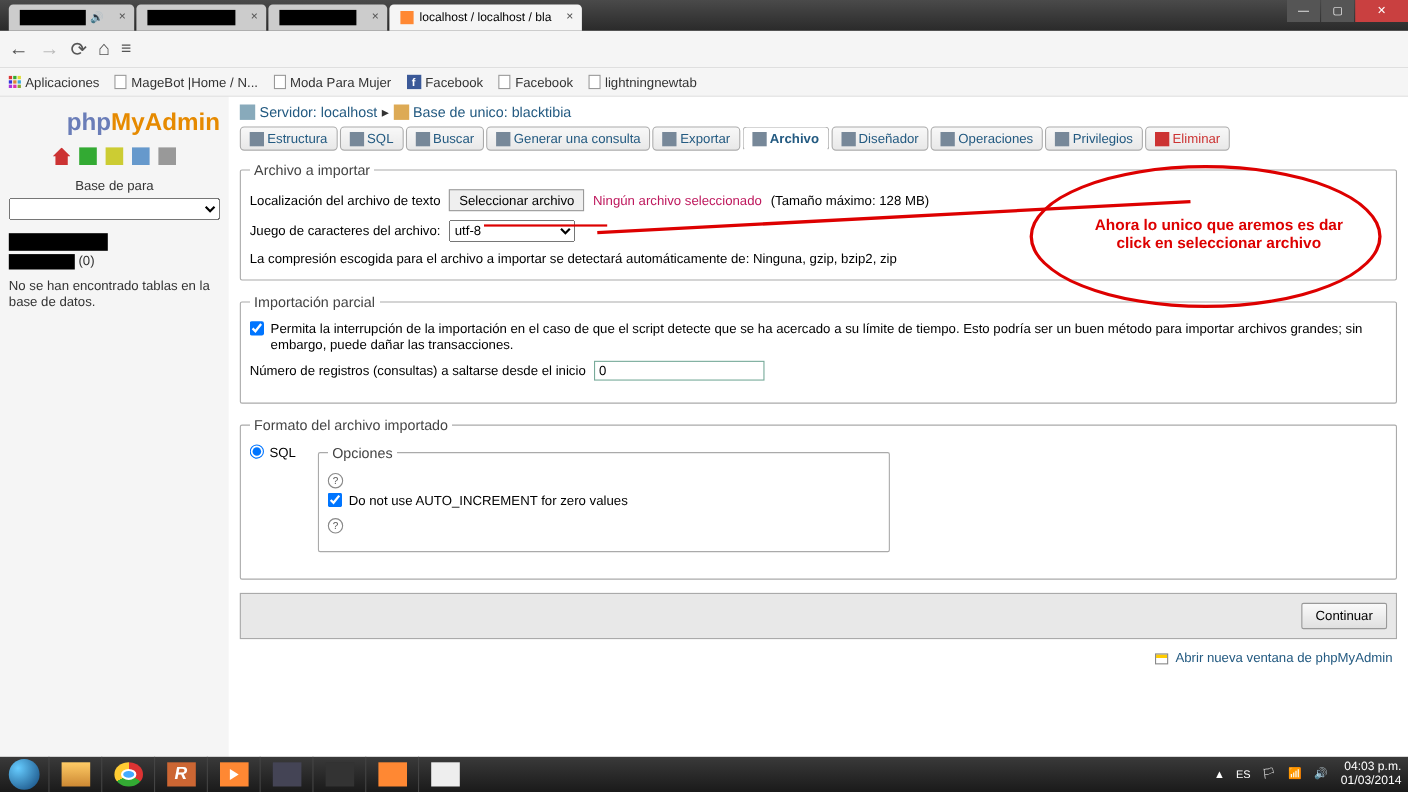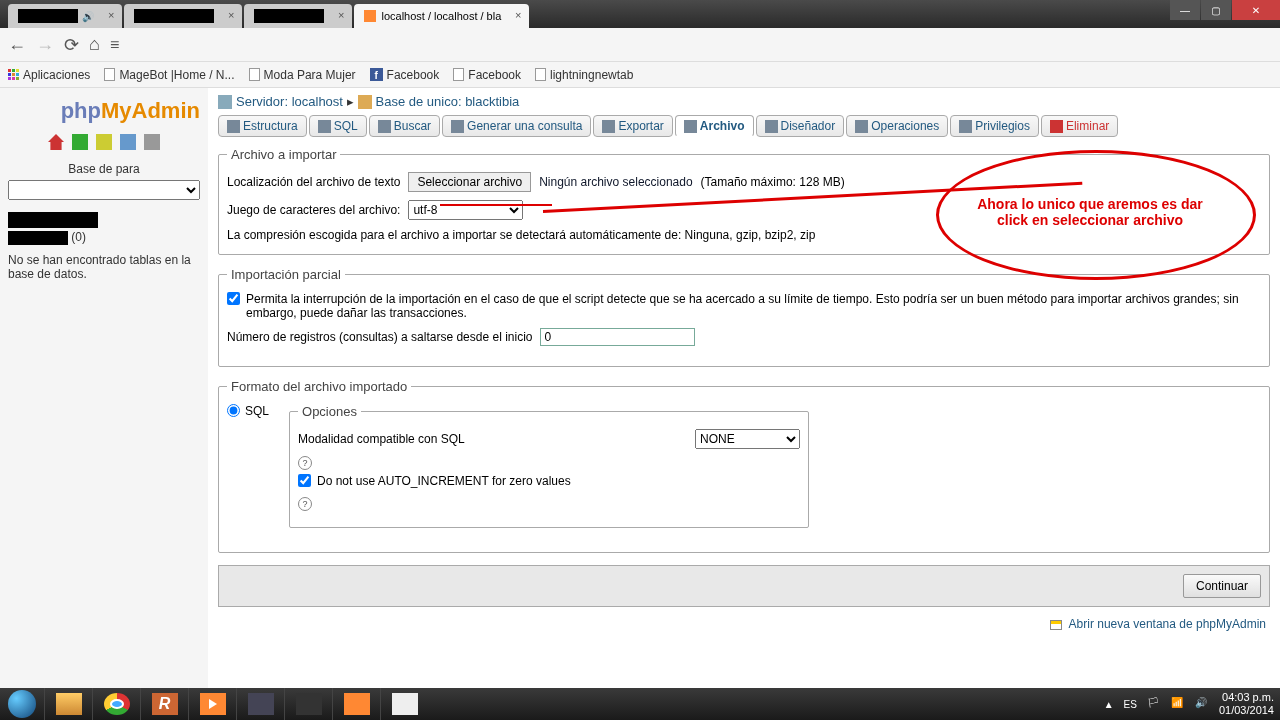--- a/index.html
+++ b/index.html
@@ -75,21 +75,21 @@
 .pma-tab { border: 1px solid #aaa; border-radius: 4px; padding: 3px 8px; font-size: 12px; color: #235a81; background: linear-gradient(#f8f8f8, #e8e8e8); cursor: pointer; display: flex; align-items: center; gap: 3px; }
 .pma-tab.active { background: #fff; font-weight: bold; border-bottom-color: #fff; }
 .pma-tab.danger { color: #c33; }
 .tab-icon-s { width: 13px; height: 13px; display: inline-block; background: #789; }
 .tab-icon-s.red { background: #c33; }
 
 fieldset { border: 1px solid #aaa; border-radius: 2px; padding: 10px 8px 12px; margin-bottom: 12px; font-size: 12px; }
 legend { padding: 0 4px; color: #444; font-size: 13px; }
 .field-row { margin-bottom: 8px; display: flex; align-items: center; gap: 8px; flex-wrap: wrap; }
 .file-btn { border: 1px solid #999; background: #efefef; padding: 2px 8px; font-size: 12px; cursor: pointer; }
-.file-status { font-size: 12px; color: #0f172a; }
+.file-status { font-size: 12px; color: #be185d; }
 .max-size { font-size: 12px; color: #000; }
 select.charset { width: 115px; height: 20px; font-size: 12px; }
 .compress-note { font-size: 12px; color: #000; }
 
 .checkbox-row { display: flex; align-items: flex-start; gap: 6px; margin-bottom: 8px; }
 .skip-input { width: 155px; height: 18px; font-size: 12px; padding: 0 3px; border: 1px solid #7a9; }
 
 .format-content { display: flex; gap: 20px; }
 .radio-col { display: flex; align-items: flex-start; gap: 5px; }
 .options-fieldset { flex: 1; max-width: 520px; }
@@ -99,21 +99,21 @@
 
 .submit-row { background: #e8e8e8; border: 1px solid #aaa; padding: 8px; text-align: right; margin-bottom: 10px; }
 .submit-btn { border: 1px solid #999; background: linear-gradient(#fafafa, #e0e0e0); padding: 4px 12px; font-size: 12px; cursor: pointer; border-radius: 2px; text-align: right; }
 
 .footer-link { text-align: right; font-size: 12px; padding-right: 4px; }
 .footer-link a { color: #235a81; text-decoration: none; }
 .win-icon { width: 12px; height: 10px; border: 1px solid #888; display: inline-block; margin-right: 4px; vertical-align: middle; background: linear-gradient(#fc0 40%, #fff 40%); }
 
 
 .annotation-ellipse { position: absolute; width: 320px; height: 130px; border: 3px solid #d00; border-radius: 50%; top: 62px; right: 24px; pointer-events: none; }
-.annotation-text { position: absolute; top: 108px; right: 70px; color: #d00; font-size: 14px; font-weight: bold; text-align: center; width: 240px; pointer-events: none; }
+.annotation-text { position: absolute; top: 108px; right: 52px; color: #d00; font-size: 14px; font-weight: bold; text-align: center; width: 240px; pointer-events: none; }
 .annotation-line { position: absolute; top: 122px; left: 335px; width: 540px; height: 3px; background: #d00; pointer-events: none; transform: rotate(-3deg); transform-origin: left; }
 .annotation-underline { position: absolute; top: 116px; left: 232px; width: 112px; height: 2px; background: #d00; pointer-events: none; }
 
 
 .taskbar { position: absolute; bottom: 0; left: 0; right: 0; height: 32px; background: linear-gradient(#3a3a3a, #1a1a1a); display: flex; align-items: center; }
 .start-btn { width: 44px; height: 32px; display: flex; align-items: center; justify-content: center; }
 .start-orb { width: 28px; height: 28px; border-radius: 50%; background: radial-gradient(circle at 30% 30%, #6cf, #147); position: relative; }
 .task-item { width: 48px; height: 32px; display: flex; align-items: center; justify-content: center; border-left: 1px solid #444; }
 .task-icon { width: 26px; height: 22px; }
 .ti-explorer { background: linear-gradient(#fc6, #c83); }
@@ -305,24 +305,20 @@
 
     <fieldset>
       <legend>Formato del archivo importado</legend>
       <div class="format-content">
         <div class="radio-col">
           <input type="radio" checked="" style="">
           <span>SQL</span>
         </div>
         <fieldset class="options-fieldset">
           <legend>Opciones</legend>
-          <div class="opt-row">
-            <span>Modalidad compatible con SQL</span>
-            <select class="mode-select"><option>NONE</option></select>
-          </div>
           <div class="help-icon">?</div>
           <div class="checkbox-row">
             <input type="checkbox" checked="" style="">
             <span>Do not use AUTO_INCREMENT for zero values</span>
           </div>
           <div class="help-icon">?</div>
         </fieldset>
       </div>
     </fieldset>
 

